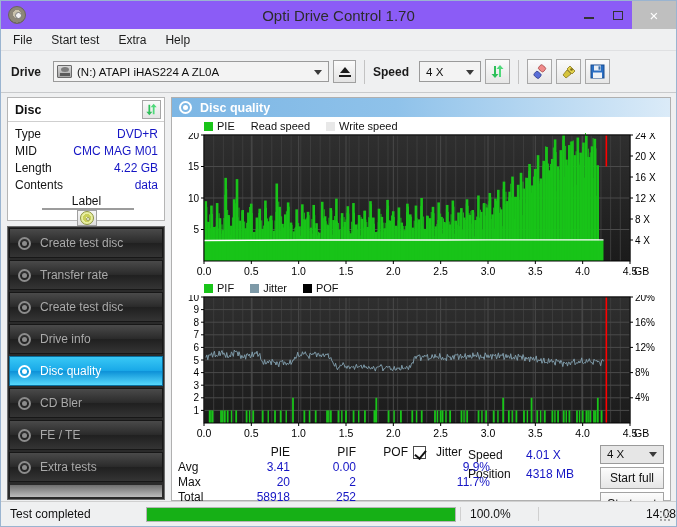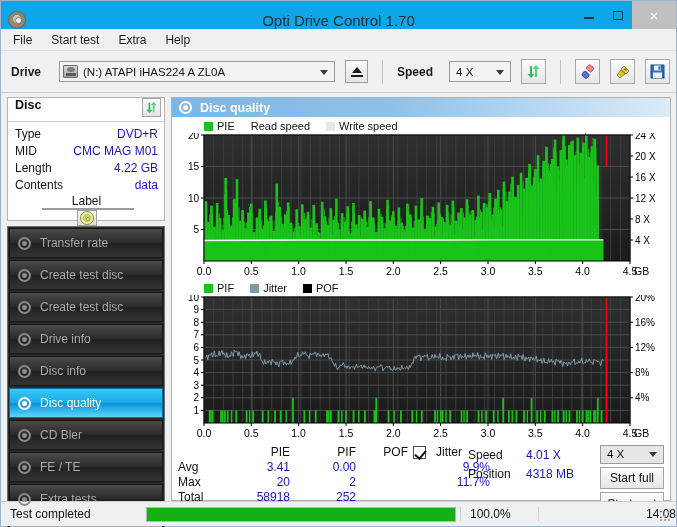--- a/index.html
+++ b/index.html
@@ -13,22 +13,22 @@
   .window{
     position:absolute;left:0;top:0;width:677px;height:527px;
     background:#eff0f1;
     border:1px solid #9ab4d0;
     box-sizing:border-box;
     display:flex;flex-direction:column;
   }
   
   .titlebar{
     height:28px;flex:0 0 28px;position:relative;
-    background:#0ea5e9;
-    display:flex;align-items:flex-end;
+    background:#8b5cf6;
+    display:flex;align-items:center;
   }
   .app-icon{
     width:18px;height:18px;margin-left:7px;position:relative;
     border-radius:50%;
     background:radial-gradient(circle at 50% 45%, #ffffff 0 12%, #c9c2ac 13% 34%, #8d8778 35% 70%, #6d6a5e 71% 100%);
     border:1px solid #6a6658;
     box-sizing:border-box;
   }
   .app-icon:after{
     content:"";position:absolute;left:6px;top:5px;width:5px;height:5px;
@@ -50,21 +50,21 @@
   
   .menubar{
     height:21px;flex:0 0 21px;display:flex;align-items:center;
     padding-left:10px;gap:15px;background:#eff0f1;
     border-bottom:1px solid #dfe0e2;
   }
   .menubar span{font-size:12px;color:#1d1d1d;padding:1px 2px;}
   
   .toolbar{
     flex:0 0 41px;height:41px;background:#eff0f1;
-    display:flex;align-items:center;padding-left:10px;gap:10px;
+    display:flex;align-items:center;padding-left:10px;gap:4px;
     border-bottom:1px solid #c8cacc;
   }
   .tb-label{font-weight:bold;font-size:12px;color:#1b1b1b;}
   .drive-combo{
     width:276px;height:21px;background:#f3f3f3;border:1px solid #9a9a9a;
     display:flex;align-items:center;box-sizing:border-box;position:relative;
     margin-left:8px;
   }
   .drive-ico{
     width:15px;height:13px;margin-left:3px;flex:0 0 15px;position:relative;
@@ -98,21 +98,21 @@
     width:25px;height:25px;background:linear-gradient(#fbfbfb,#e6e6e6);
     border:1px solid #a8a8a8;box-sizing:border-box;
     display:flex;align-items:center;justify-content:center;
   }
   
   .body{flex:1 1 auto;display:flex;min-height:0;background:#eff0f1;}
   .leftcol{width:168px;flex:0 0 168px;display:flex;flex-direction:column;padding:4px 4px 0 6px;box-sizing:border-box;}
   
   .disc-panel{background:#ffffff;border:1px solid #b5b5b5;box-sizing:border-box;}
   .disc-head{
-    height:23px;display:flex;justify-content:space-between;
+    height:23px;display:flex;align-items:center;justify-content:space-between;
     padding:0 3px 0 7px;border-bottom:1px solid #cfcfcf;background:#fff;
   }
   .disc-head b{font-size:12.5px;color:#111;}
   .refresh-btn{
     width:19px;height:19px;background:linear-gradient(#fafafa,#e4e4e4);border:1px solid #a6a6a6;
     box-sizing:border-box;display:flex;align-items:center;justify-content:center;
   }
   .disc-rows{padding:3px 6px 4px 7px;}
   .drow{display:flex;justify-content:space-between;align-items:center;height:17px;font-size:12px;}
   .dkey{color:#131313;}
@@ -338,49 +338,42 @@
           </div>
         </div>
       </div>
 
       <div class="navlist">
         <div class="navitem">
           <span class="nav-ico">
               <i class="ring"></i>
               <i class="dot"></i>
             </span>
+          <span>Create test disc</span>
+        </div>
+        <div class="navitem">
+          <span class="nav-ico">
+              <i class="ring"></i>
+              <i class="dot"></i>
+            </span>
           <span>Transfer rate</span>
         </div>
         <div class="navitem">
           <span class="nav-ico">
               <i class="ring"></i>
               <i class="dot"></i>
             </span>
           <span>Create test disc</span>
         </div>
         <div class="navitem">
           <span class="nav-ico">
               <i class="ring"></i>
               <i class="dot"></i>
             </span>
-          <span>Create test disc</span>
-        </div>
-        <div class="navitem">
-          <span class="nav-ico">
-              <i class="ring"></i>
-              <i class="dot"></i>
-            </span>
           <span>Drive info</span>
-        </div>
-        <div class="navitem">
-          <span class="nav-ico">
-              <i class="ring"></i>
-              <i class="dot"></i>
-            </span>
-          <span>Disc info</span>
         </div>
         <div class="navitem sel">
           <span class="nav-ico">
               <i class="ring"></i>
               <i class="dot"></i>
             </span>
           <span>Disc quality</span>
         </div>
         <div class="navitem">
           <span class="nav-ico">

